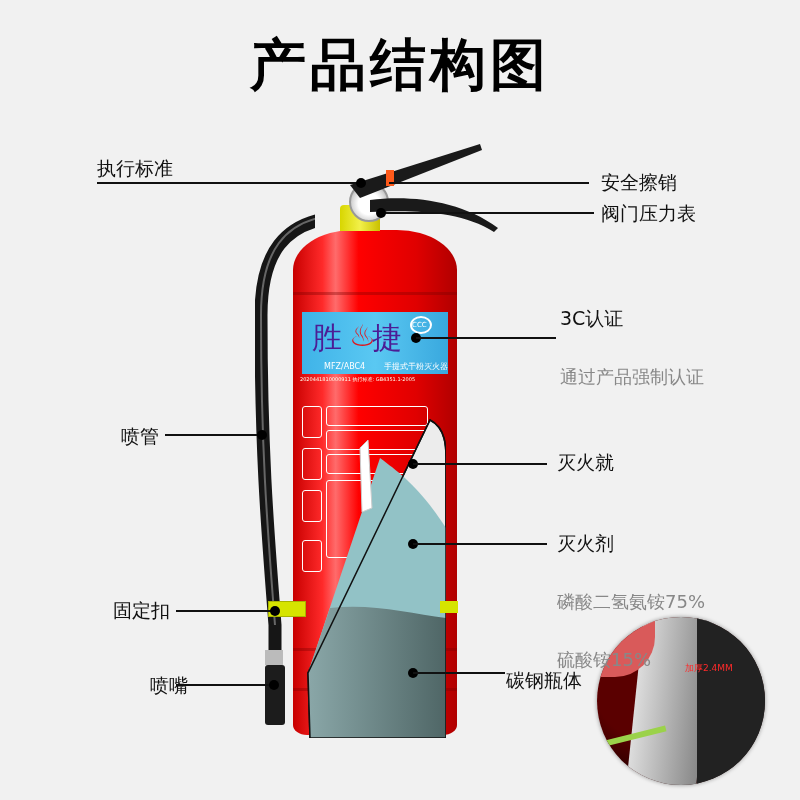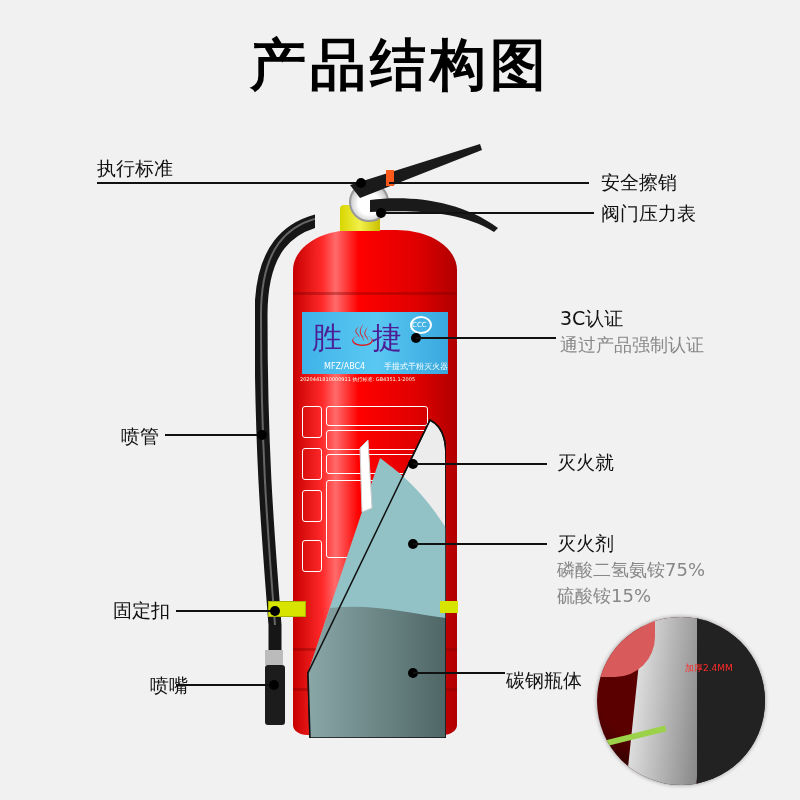--- a/index.html
+++ b/index.html
@@ -7,21 +7,21 @@
     width: 800px; height: 800px; position: relative; overflow: hidden;
     background: #f1f1f1;
     font-family: "DejaVu Sans", "Liberation Sans", sans-serif;
   }
   .title {
     position: absolute; left: 0; top: 28px; width: 800px; text-align: center;
     font-size: 56px; font-weight: bold; color: #000; letter-spacing: 4px;
   }
   .lbl { position: absolute; font-size: 19px; color: #111; white-space: nowrap; }
   .lbl-main { font-size: 19px; color: #111; display: block; }
-  .lbl-sub { font-size: 18px; color: #888; display: block; line-height: 26px; }
+  .lbl-sub { font-size: 18px; color: #888; display: block; line-height: 26px; margin-top: 32px; }
   .line { position: absolute; height: 2px; background: #111; }
   .dot { position: absolute; width: 10px; height: 10px; border-radius: 50%; background: #000; }
 
   
   .hose {
     position: absolute; left: 255px; top: 205px; width: 60px; height: 520px;
   }
   .cyl {
     position: absolute; left: 293px; top: 230px; width: 164px; height: 505px;
     background: linear-gradient(90deg, #c80000 0%, #ff2a2a 18%, #ff6b6b 26%, #f00 40%, #e00000 75%, #b00000 100%);

